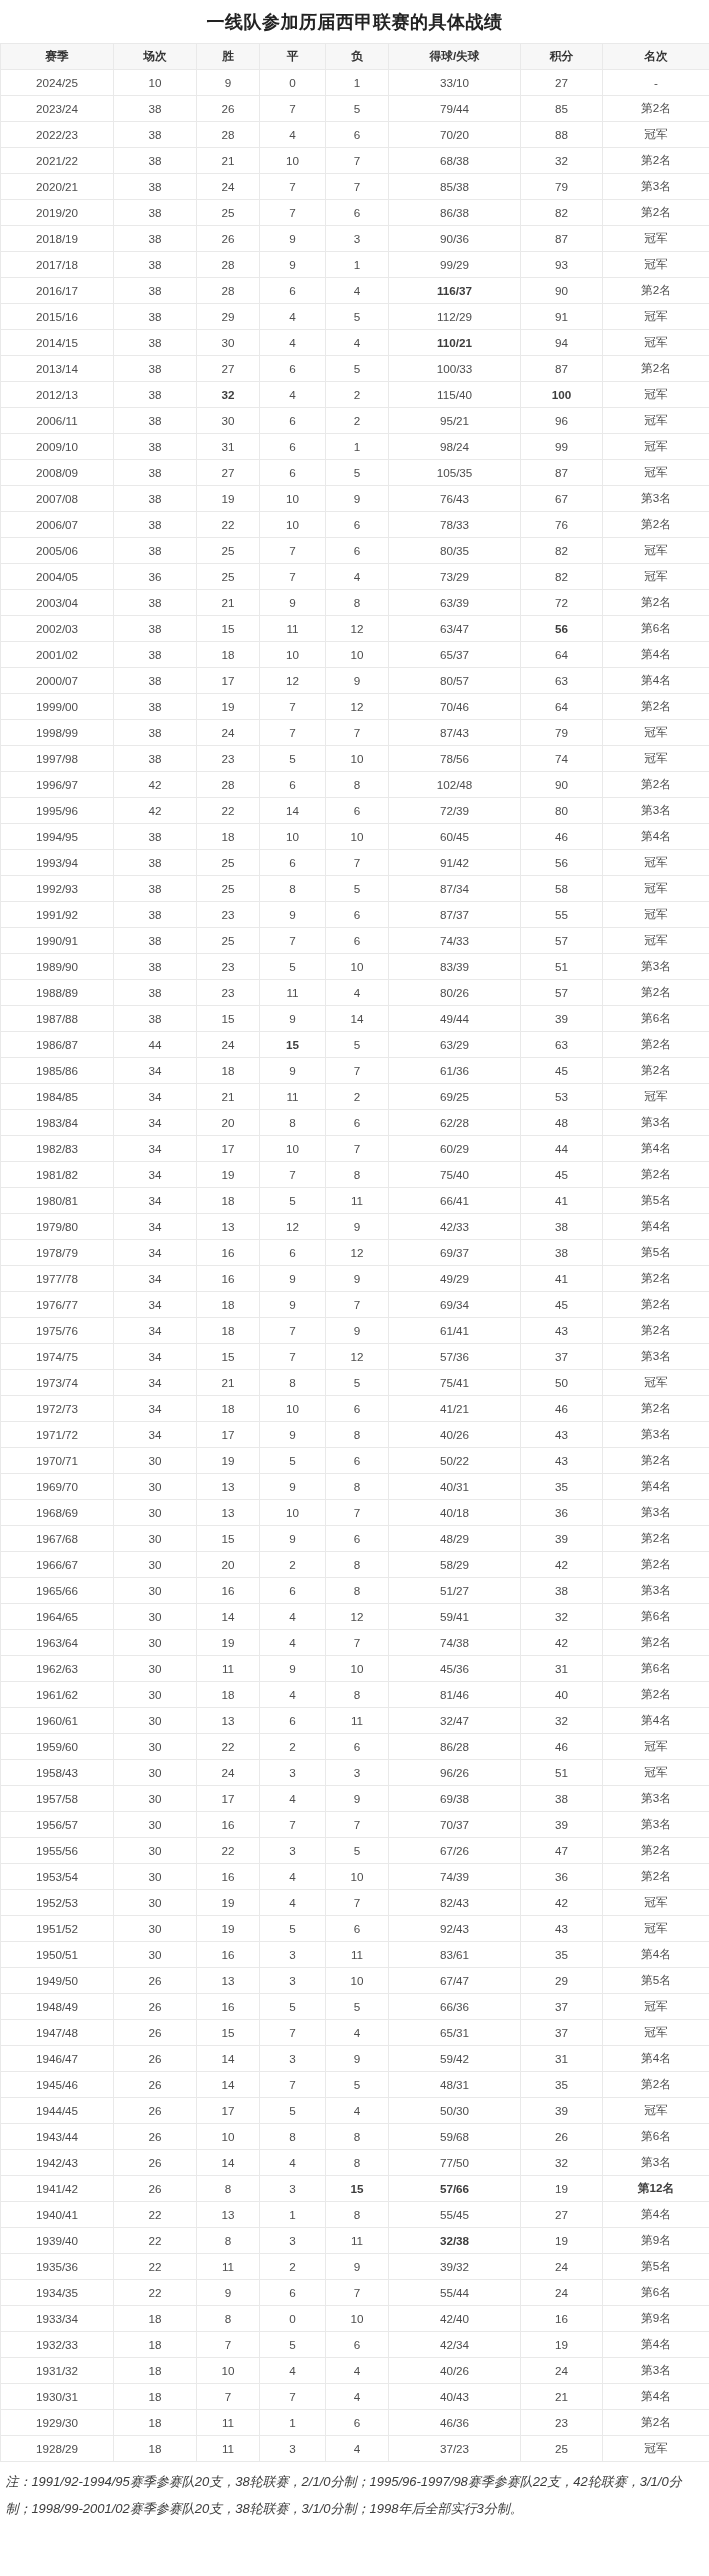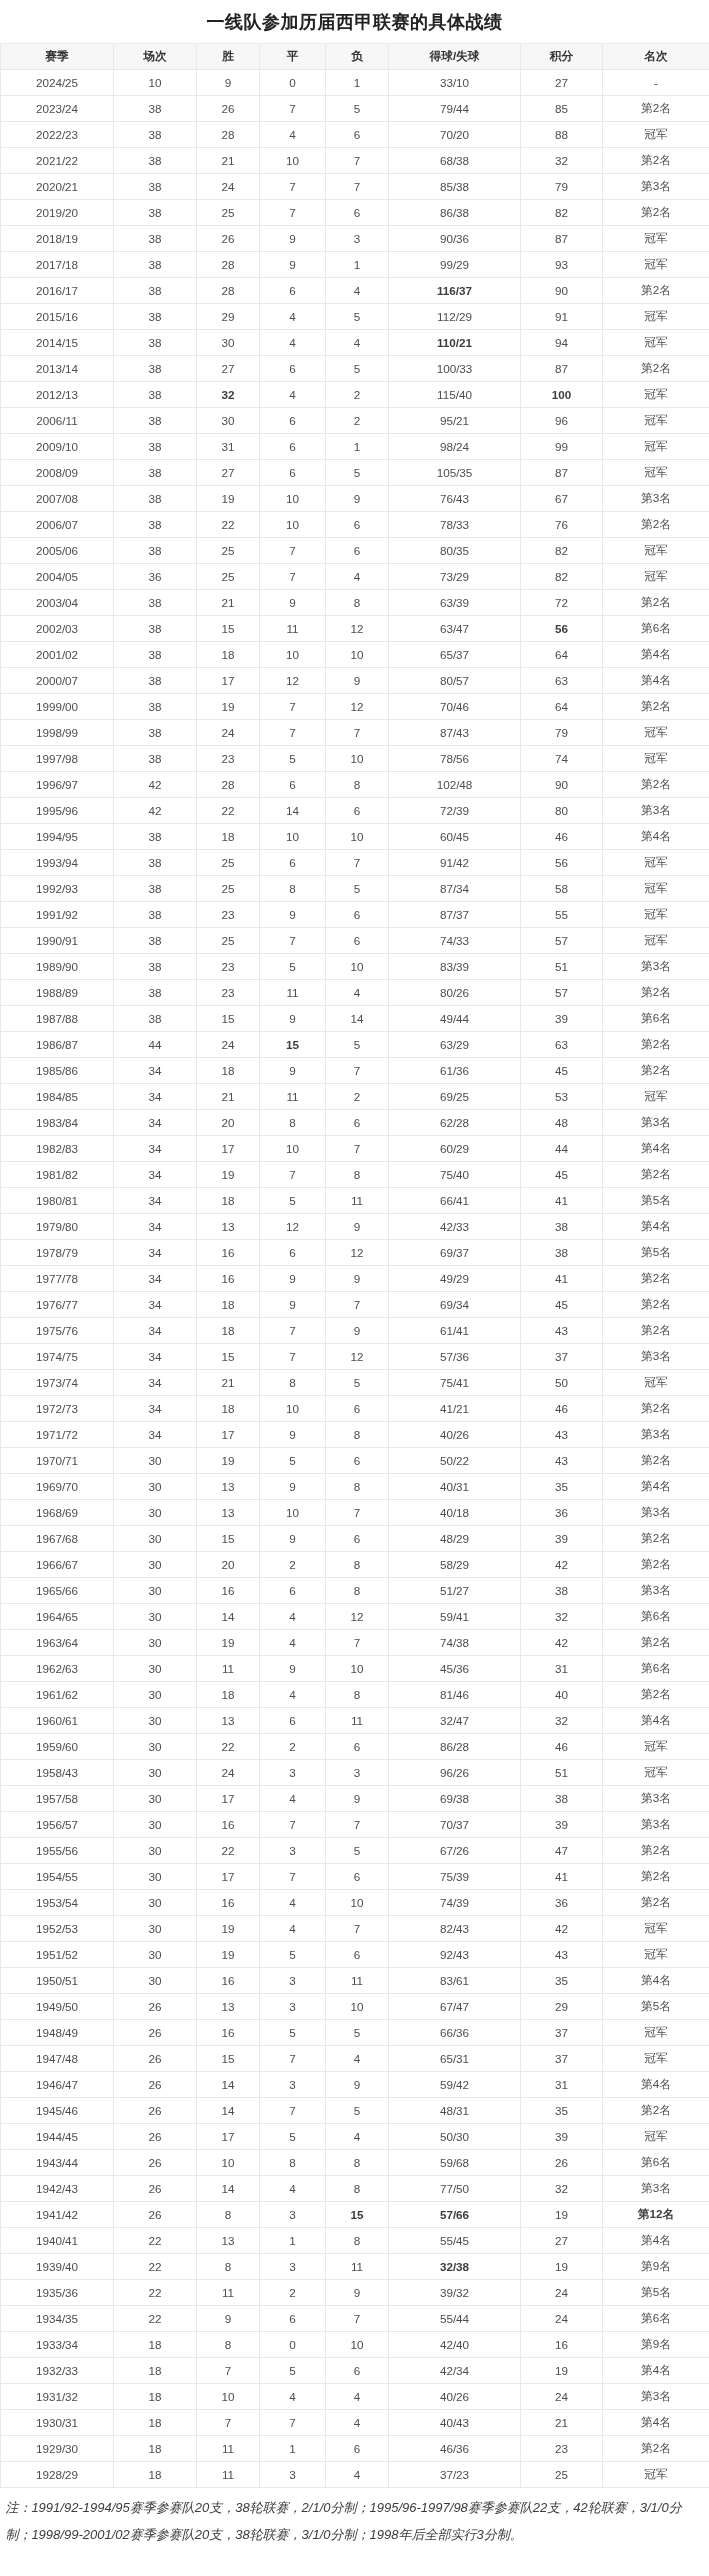--- a/index.html
+++ b/index.html
@@ -741,30 +741,20 @@
           <td>1955/56</td>
           <td>30</td>
           <td>22</td>
           <td>3</td>
           <td>5</td>
           <td>67/26</td>
           <td>47</td>
           <td>第2名</td>
         </tr>
         <tr>
-          <td>1954/55</td>
-          <td>30</td>
-          <td>17</td>
-          <td>7</td>
-          <td>6</td>
-          <td>75/39</td>
-          <td>41</td>
-          <td>第2名</td>
-        </tr>
-        <tr>
           <td>1953/54</td>
           <td>30</td>
           <td>16</td>
           <td>4</td>
           <td>10</td>
           <td>74/39</td>
           <td>36</td>
           <td>第2名</td>
         </tr>
         <tr>

